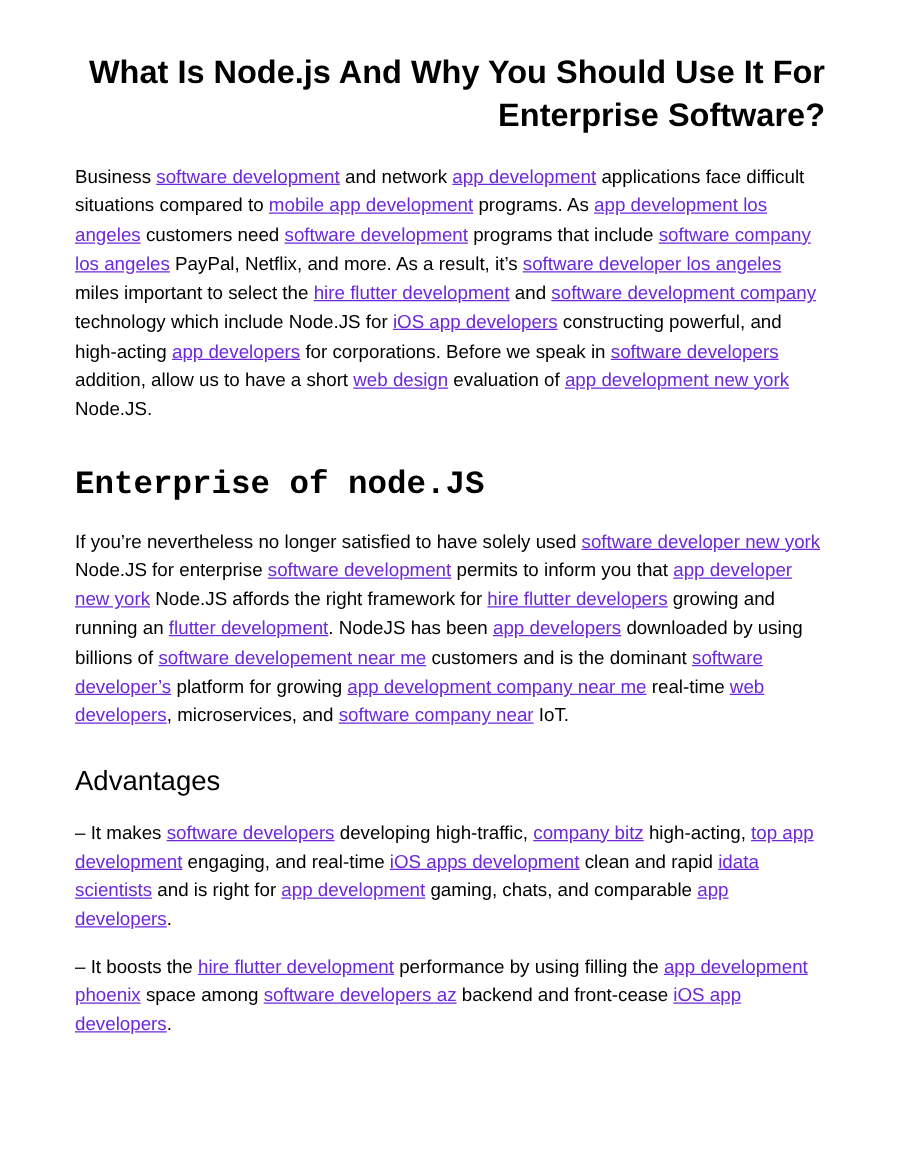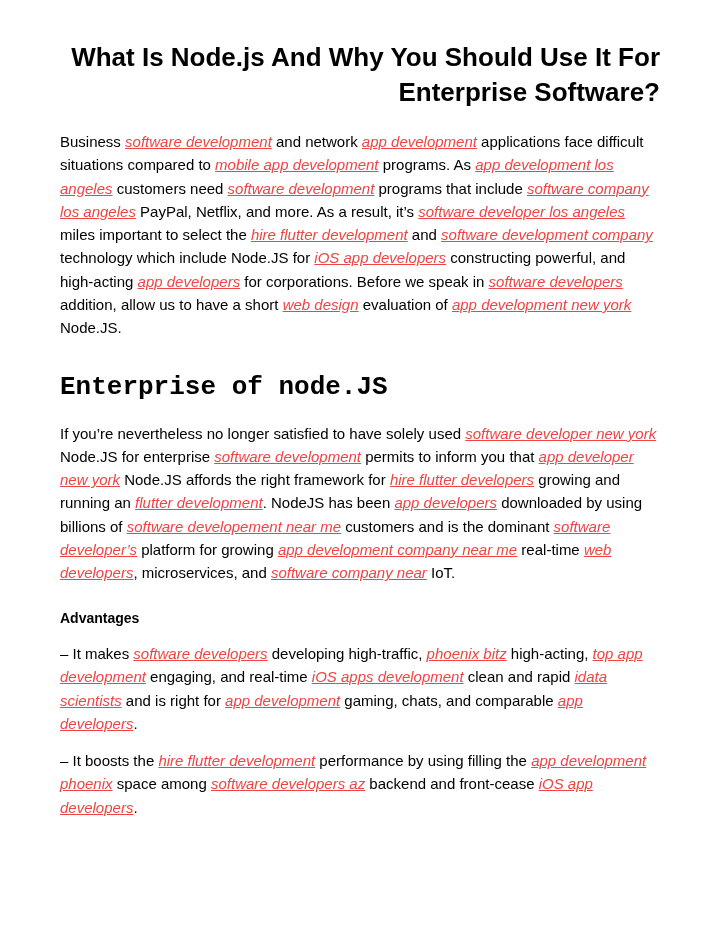--- a/index.html
+++ b/index.html
@@ -29,44 +29,43 @@
 
     h2 {
       font-size: 26px;
       font-weight: bold;
       font-family: 'Courier New', monospace;
       margin-top: 28px;
       margin-bottom: 14px;
     }
 
     h3 {
-      font-size: 14px;
-      font-weight: bold;
+      font-size: 22px;
+      font-weight: normal;
       margin-top: 24px;
       margin-bottom: 12px;
     }
 
     p {
       margin-bottom: 14px;
     }
 
     a {
-      color: #ef4444;
+      color: #6d28d9;
       text-decoration: underline;
-      font-style: italic;
     }
   </style>
 </head>
 <body>
 
 <h1>What Is Node.js And Why You Should Use It For Enterprise Software?</h1>
 
 <p id="intro-p">Business <a href="#">software development</a> and network <a href="#">app development</a> applications face difficult situations compared to <a href="#">mobile app development</a> programs. As <a href="#">app development los angeles</a> customers need <a href="#">software development</a> programs that include <a href="#">software company los angeles</a> PayPal, Netflix, and more. As a result, it’s <a href="#">software developer los angeles</a> miles important to select the <a href="#">hire flutter development</a> and <a href="#">software development company</a> technology which include Node.JS for <a href="#">iOS app developers</a> constructing powerful, and high-acting <a href="#">app developers</a> for corporations. Before we speak in <a href="#">software developers</a> addition, allow us to have a short <a href="#">web design</a> evaluation of <a href="#">app development new york</a> Node.JS.</p>
 
 <h2>Enterprise of node.JS</h2>
 
 <p id="section1-p">If you’re nevertheless no longer satisfied to have solely used <a href="#">software developer new york</a> Node.JS for enterprise <a href="#">software development</a> permits to inform you that <a href="#">app developer new york</a> Node.JS affords the right framework for <a href="#">hire flutter developers</a> growing and running an <a href="#">flutter development</a>. NodeJS has been <a href="#">app developers</a> downloaded by using billions of <a href="#">software developement near me</a> customers and is the dominant <a href="#">software developer’s</a> platform for growing <a href="#">app development company near me</a> real-time <a href="#">web developers</a>, microservices, and <a href="#">software company near</a> IoT.</p>
 
 <h3>Advantages</h3>
 
-<p id="section2-b1">– It makes <a href="#">software developers</a> developing high-traffic, <a href="#">phoenix bitz</a> high-acting, <a href="#">top app development</a> engaging, and real-time <a href="#">iOS apps development</a> clean and rapid <a href="#">idata scientists</a> and is right for <a href="#">app development</a> gaming, chats, and comparable <a href="#">app developers</a>.</p>
+<p id="section2-b1">– It makes <a href="#">software developers</a> developing high-traffic, <a href="#">company bitz</a> high-acting, <a href="#">top app development</a> engaging, and real-time <a href="#">iOS apps development</a> clean and rapid <a href="#">idata scientists</a> and is right for <a href="#">app development</a> gaming, chats, and comparable <a href="#">app developers</a>.</p>
 
 <p id="section2-b2">– It boosts the <a href="#">hire flutter development</a> performance by using filling the <a href="#">app development phoenix</a> space among <a href="#">software developers az</a> backend and front-cease <a href="#">iOS app developers</a>.</p>
 
 </body></html>

